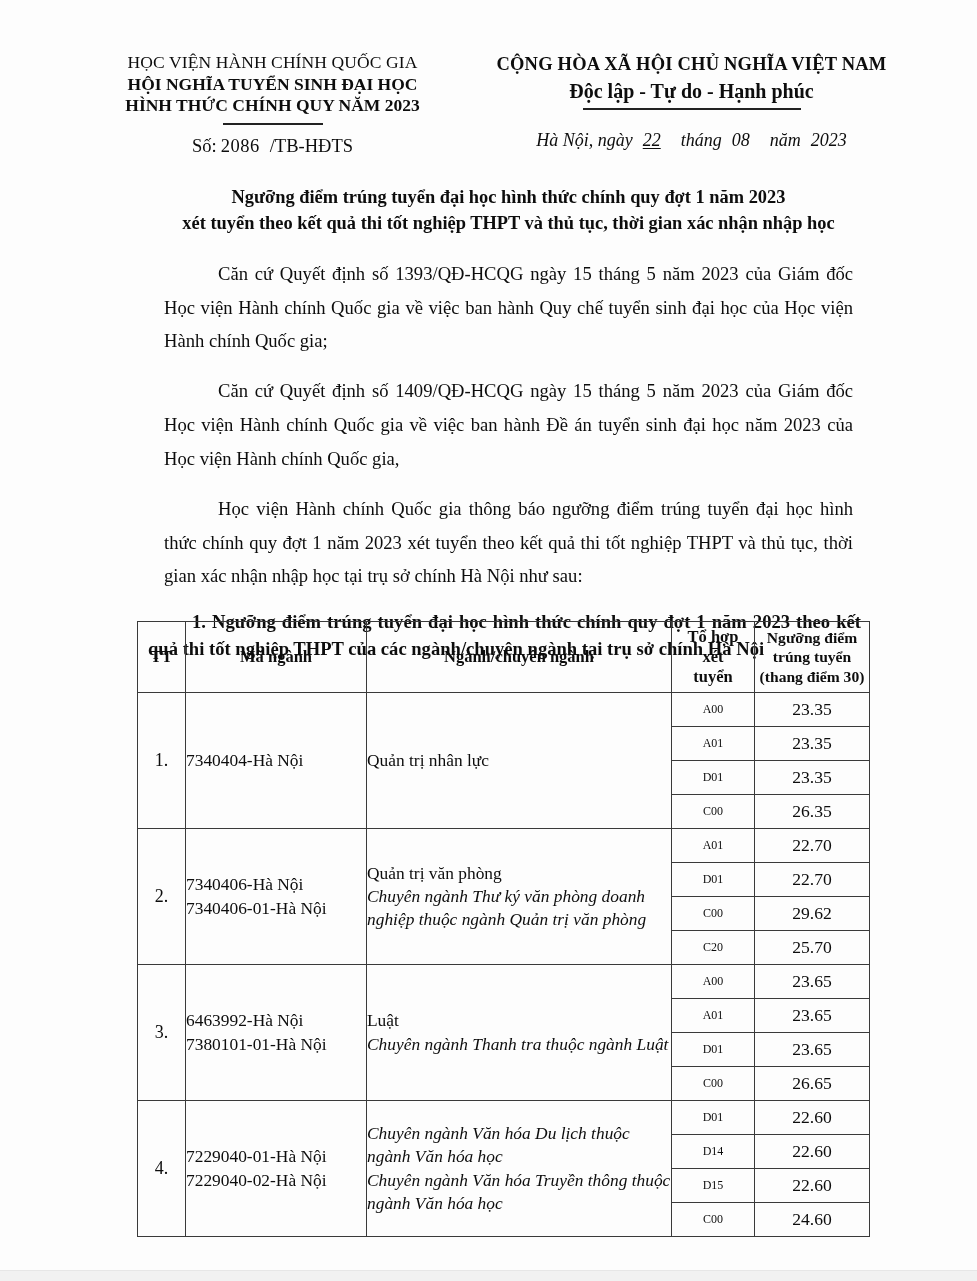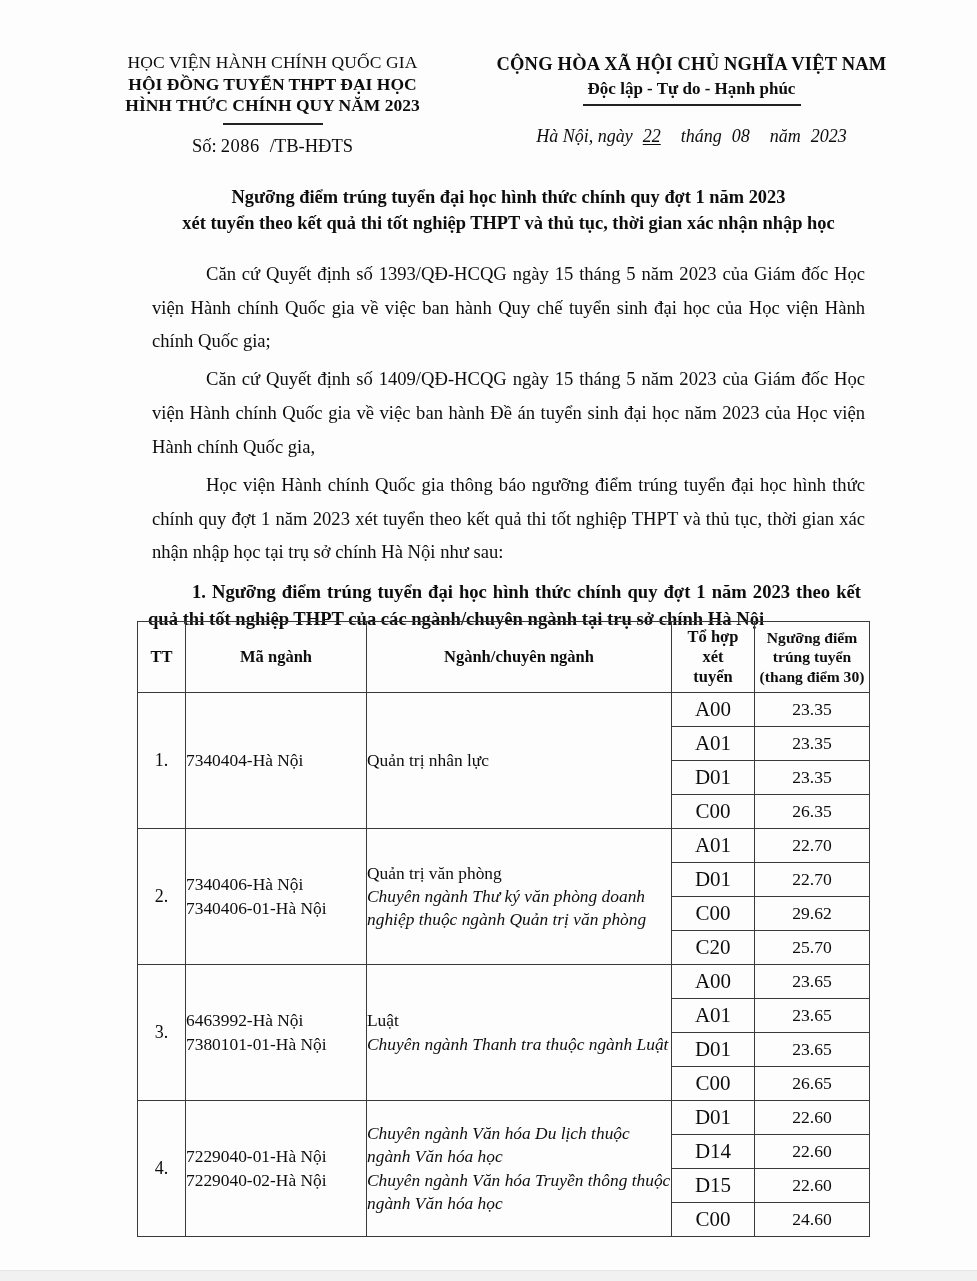--- a/index.html
+++ b/index.html
@@ -87,21 +87,21 @@
 
   .country {
     font-weight: bold;
     font-size: 18.5px;
     letter-spacing: 0.2px;
     line-height: 1.3;
     white-space: nowrap;
   }
   .motto {
     font-weight: bold;
-    font-size: 17px;
+    font-size: 20px;
     line-height: 1.3;
     margin-top: 2px;
     white-space: nowrap;
   }
   .rule-motto {
     width: 218px;
     height: 2px;
     background: #222;
     margin: 4px auto 0 auto;
   }
@@ -135,21 +135,21 @@
   
   .body-block {
     padding: 0 108px 0 148px;
     margin-top: 21px;
   }
   .para {
     font-size: 18.6px;
     line-height: 1.82;
     text-align: justify;
     text-indent: 54px;
-    margin: 4px;
+    margin: 16px;
   }
   .para + .para { margin-top: 0px; }
   .section-heading {
     font-size: 18.6px;
     font-weight: bold;
     line-height: 1.45;
     text-align: justify;
     text-indent: 44px;
     margin: 10px 0 0 0;
     padding-right: 8px;
@@ -201,39 +201,39 @@
     text-align: left;
     font-size: 17.4px;
     line-height: 1.33;
     padding: 4px 6px 4px 8px;
     vertical-align: middle;
   }
   td.nganh .plain { display: block; }
   td.nganh .ital { display: block; font-style: italic; }
   td.combo {
     text-align: center;
-    font-size: 21px;
+    font-size: 12px;
     height: 33px;
   }
   td.score {
     text-align: center;
     font-size: 17.6px;
     height: 33px;
   }
 </style>
 </head>
 <body>
 
 <div class="page">
 
   <div class="header">
 
     <div class="header-left">
       <div class="org-line1">HỌC VIỆN HÀNH CHÍNH QUỐC GIA</div>
-      <div class="org-line2">HỘI ĐỒNG TUYỂN THPT ĐẠI HỌC</div>
+      <div class="org-line2">HỘI NGHĨA TUYỂN SINH ĐẠI HỌC</div>
       <div class="org-line3">HÌNH THỨC CHÍNH QUY NĂM 2023</div>
       <div class="rule-short"></div>
       <div class="so-line">
         <span>Số:</span><span class="num">2086</span><span class="suffix">/TB-HĐTS</span>
       </div>
     </div>
 
     <div class="header-right">
       <div class="country">CỘNG HÒA XÃ HỘI CHỦ NGHĨA VIỆT NAM</div>
       <div class="motto">Độc lập - Tự do - Hạnh phúc</div>

